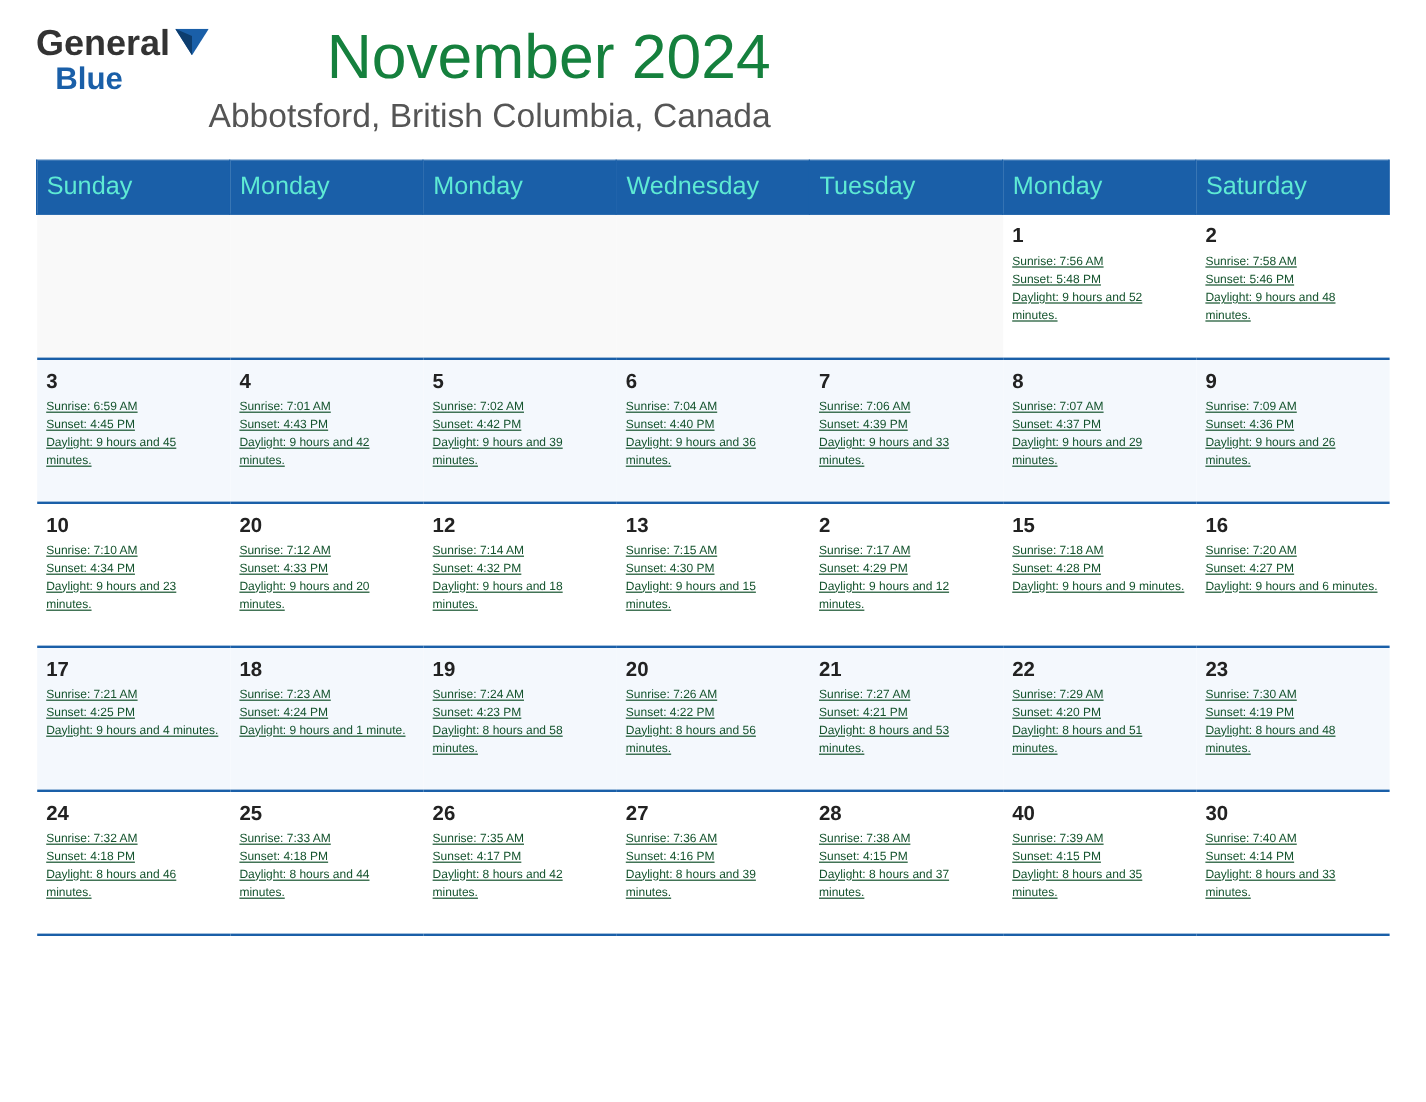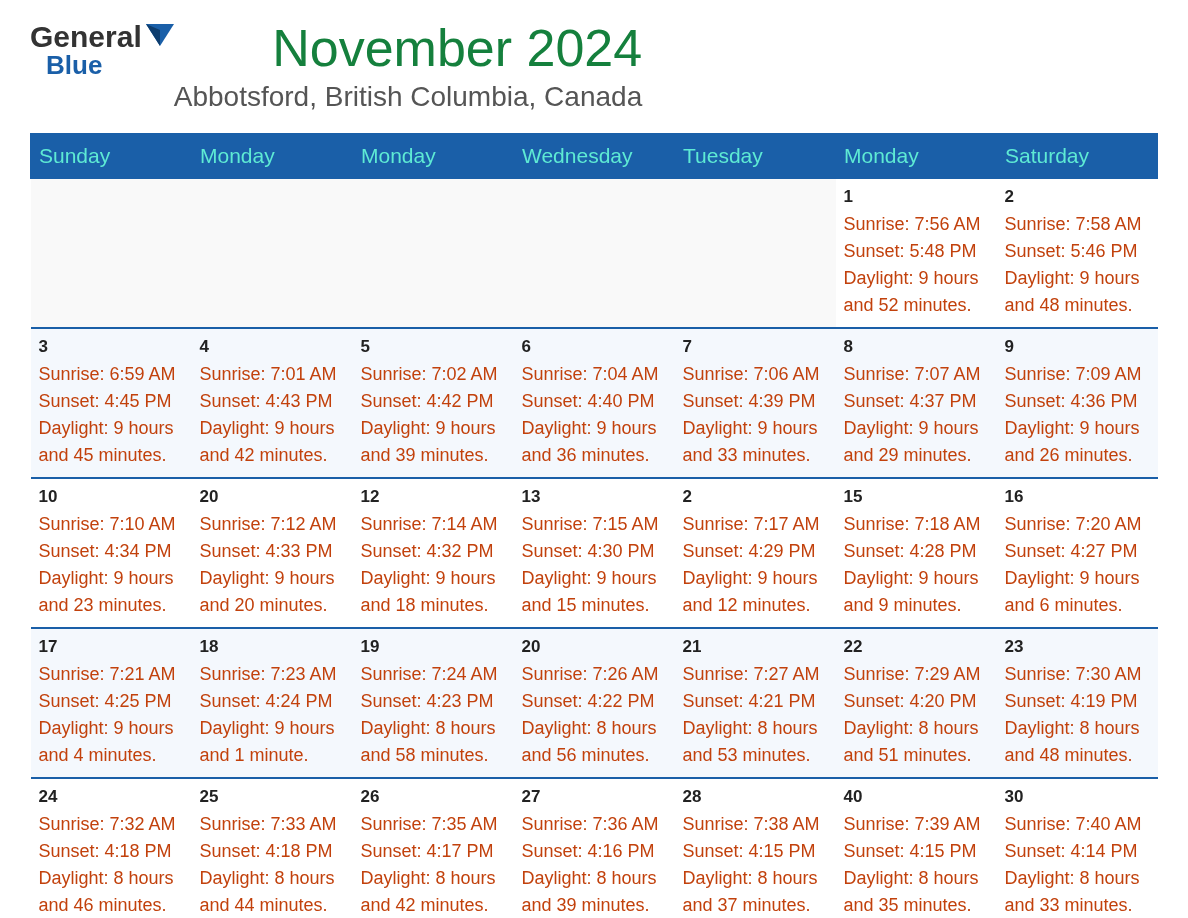--- a/index.html
+++ b/index.html
@@ -62,23 +62,24 @@
       height: 120px;
     }
     .day-number {
       font-size: 17px;
       font-weight: bold;
       color: #222;
       display: block;
       margin-bottom: 4px;
     }
     .day-info {
-      font-size: 18px;
-      color: #c2410c;
+      font-size: 10px;
+      color: #14532d;
       line-height: 1.5;
+      text-decoration: underline;
     }
     .empty-cell {
       background: #f9f9f9;
     }
     .calendar tbody tr:nth-child(odd) {
       background: #fff;
     }
     .calendar tbody tr:nth-child(even) {
       background: #f4f8fd;
     }

